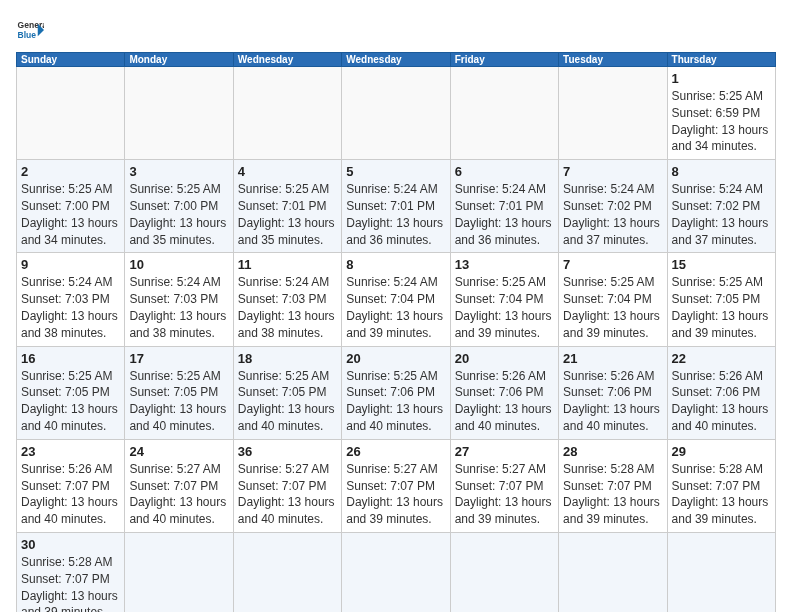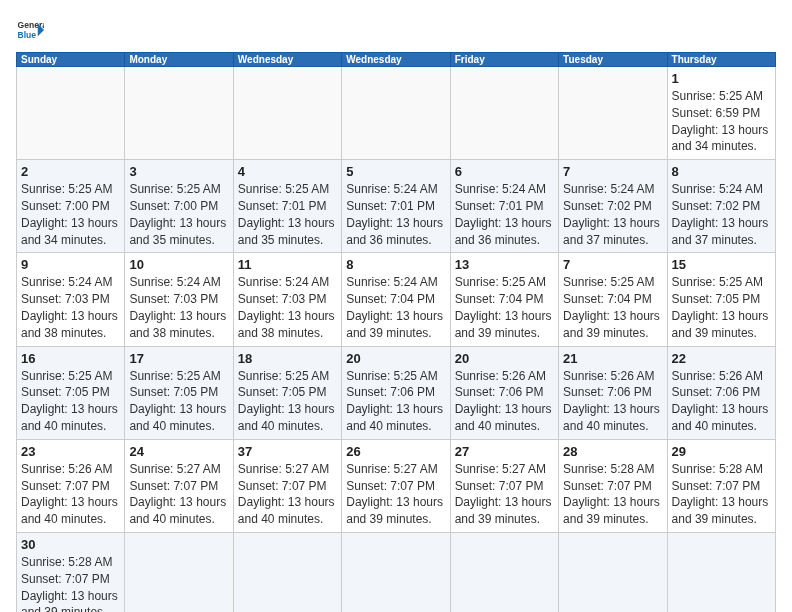--- a/index.html
+++ b/index.html
@@ -294,21 +294,21 @@
 and 40 minutes.</div>
         </td>
         <td>
           <span class="day-num">24</span>
           <div class="day-info" style="white-space: pre-line;">Sunrise: 5:27 AM
 Sunset: 7:07 PM
 Daylight: 13 hours
 and 40 minutes.</div>
         </td>
         <td>
-          <span class="day-num">37</span>
+          <span class="day-num">36</span>
           <div class="day-info" style="white-space: pre-line;">Sunrise: 5:27 AM
 Sunset: 7:07 PM
 Daylight: 13 hours
 and 40 minutes.</div>
         </td>
         <td>
           <span class="day-num">26</span>
           <div class="day-info" style="white-space: pre-line;">Sunrise: 5:27 AM
 Sunset: 7:07 PM
 Daylight: 13 hours

